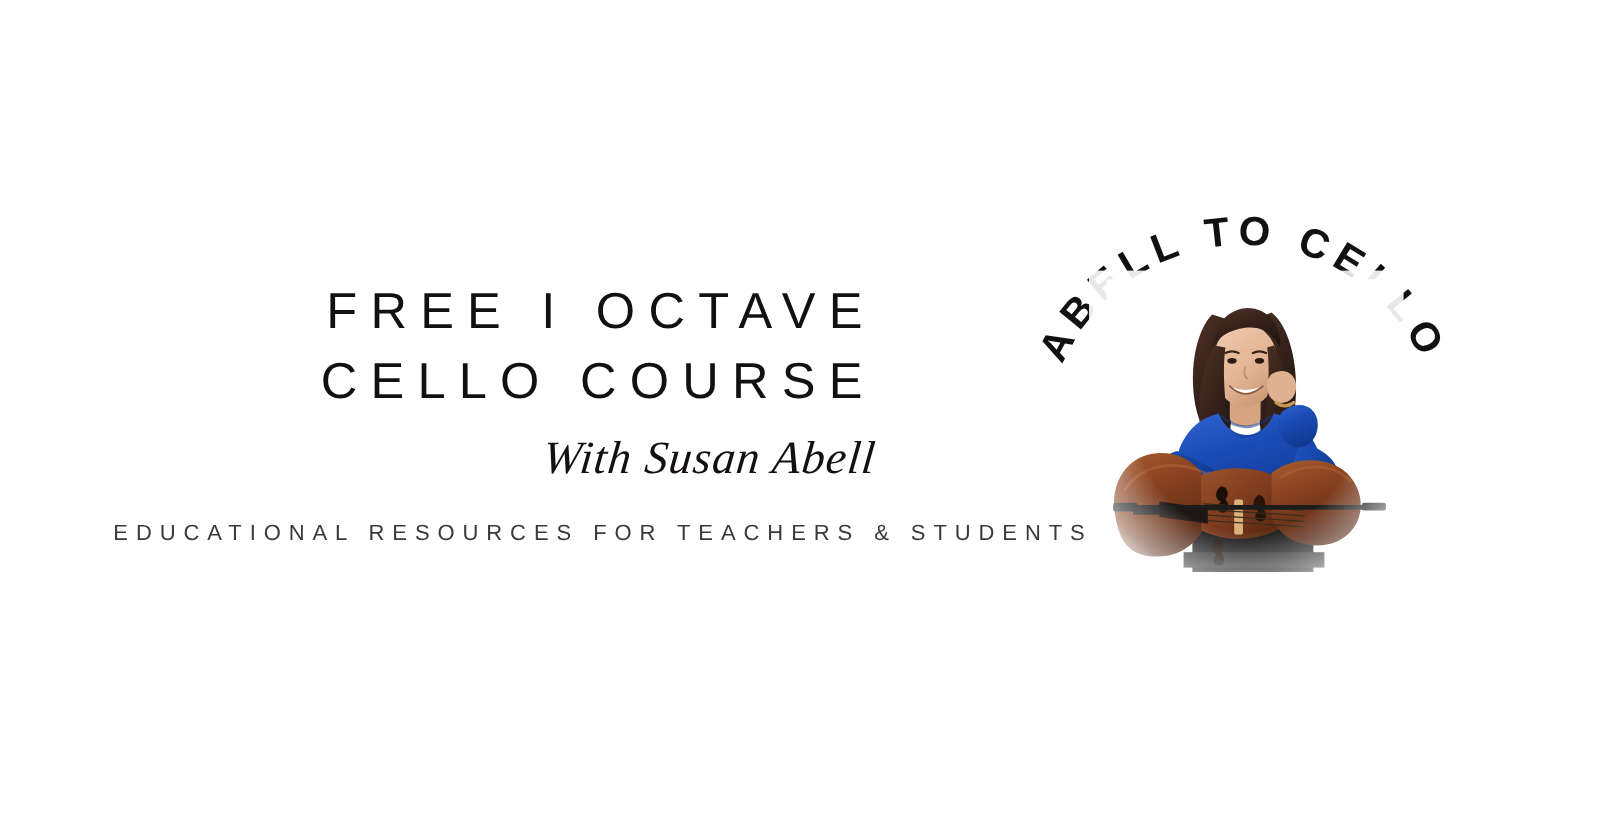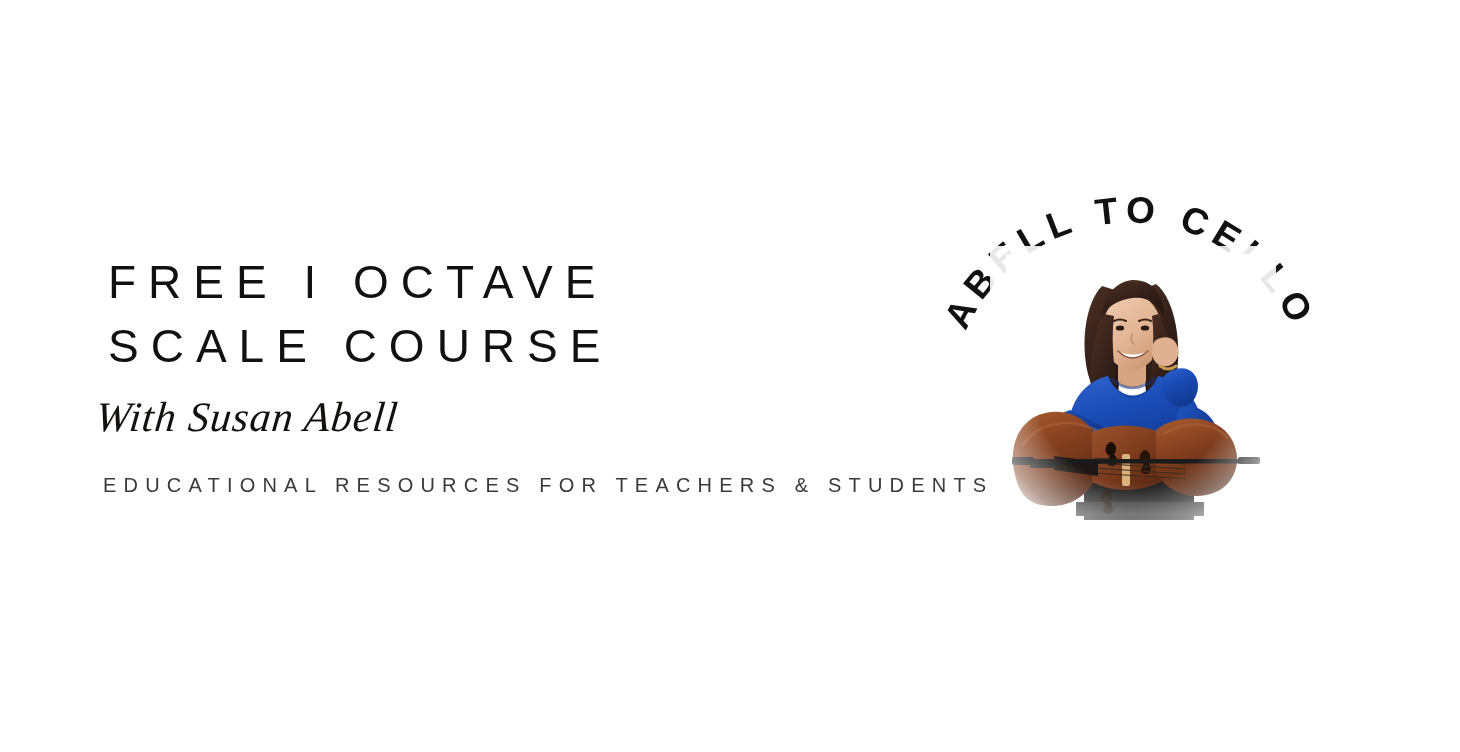--- a/index.html
+++ b/index.html
@@ -21,21 +21,21 @@
     height: 752px;
     background: #ffffff;
   }
 
   
   .headline-block {
     position: absolute;
     left: 96px;
     top: 250px;
     width: 700px;
-    text-align: left;
+    text-align: right;
   }
 
   .headline-line {
     font-family: "Liberation Sans", sans-serif;
     font-weight: 300;
     font-size: 46px;
     line-height: 64px;
     letter-spacing: 12px;
     color: #111111;
     white-space: nowrap;
@@ -118,21 +118,21 @@
 </style>
 </head>
 <body>
 
 <div class="banner">
 
   <div class="headline-block">
 
     <div class="headline-line">FREE I OCTAVE</div>
 
-    <div class="headline-line">SCALE COURSE</div>
+    <div class="headline-line">CELLO COURSE</div>
 
     <div class="script-name">With Susan Abell</div>
 
     <div class="tagline">EDUCATIONAL RESOURCES FOR TEACHERS &amp; STUDENTS</div>
   </div>
 
   <div class="logo">
 
     <svg class="logo-arc" viewBox="0 0 400 200">
       <defs>

